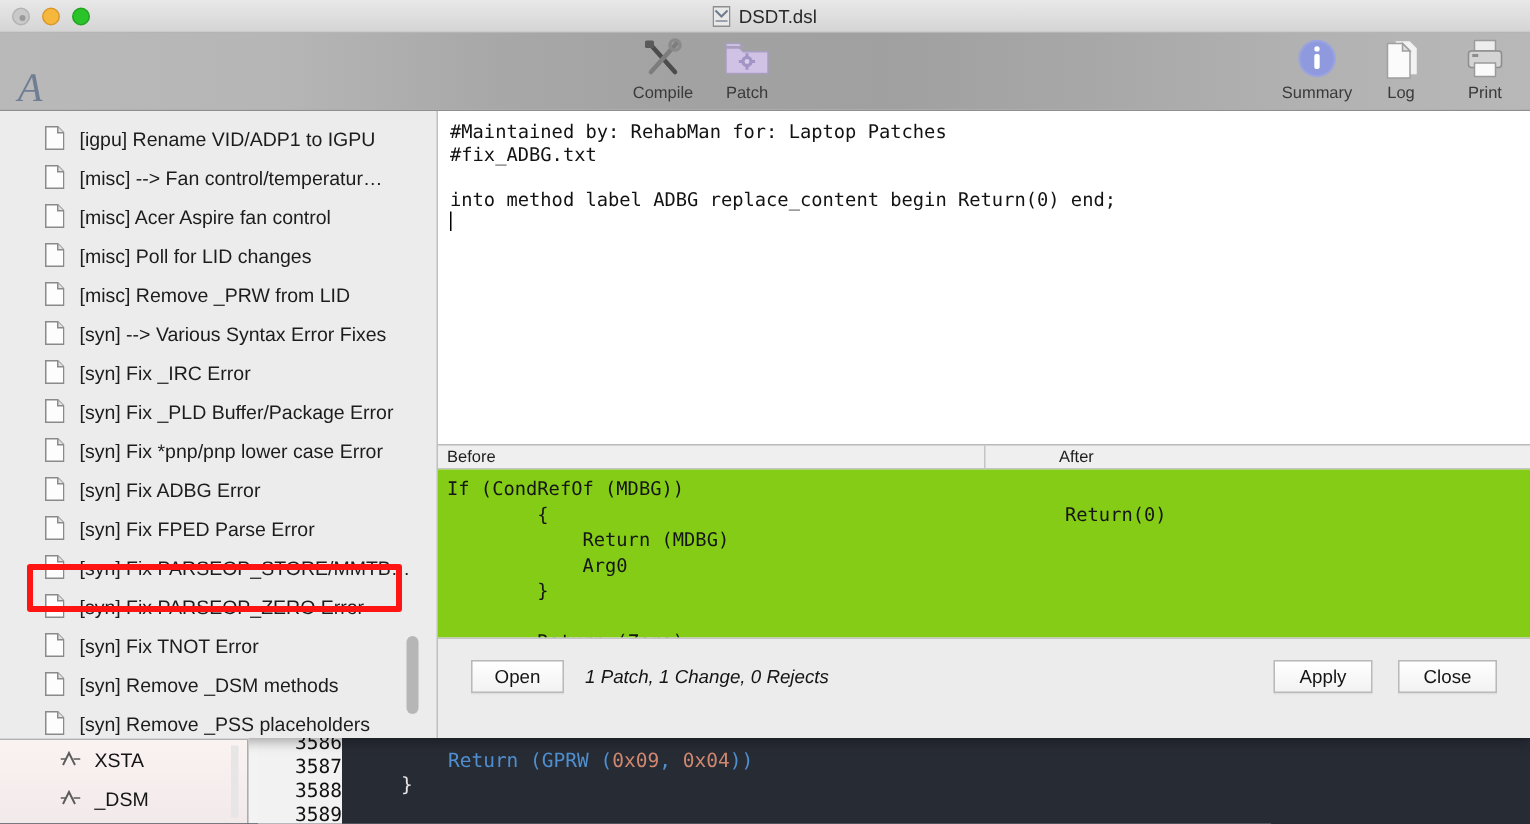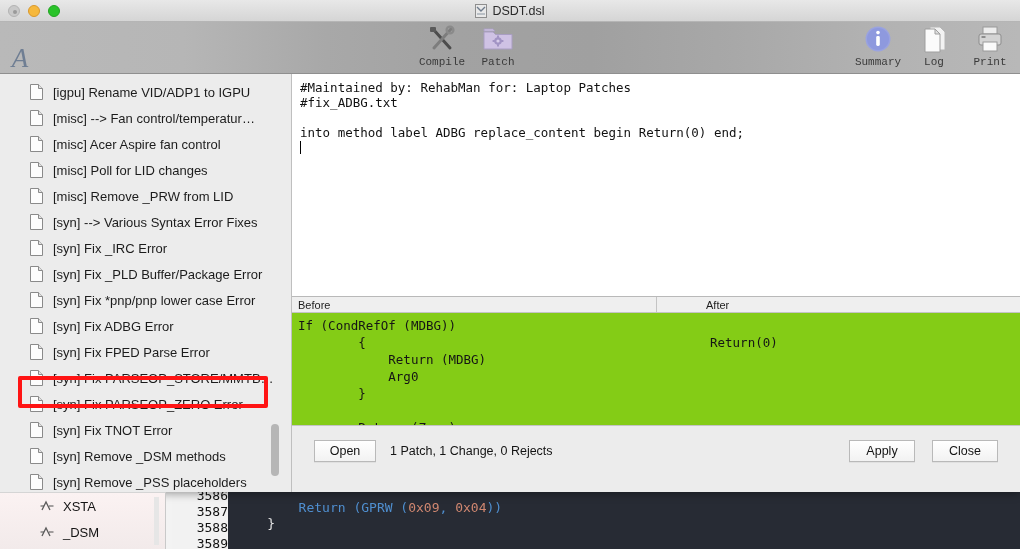--- a/index.html
+++ b/index.html
@@ -80,21 +80,21 @@
   }
   .tb-group { position: absolute; top: 2px; display: flex; gap: 8px; }
   .tb-left { left: 418px; }
   .tb-right { right: 6px; }
   .tb-btn {
     width: 48px; display: flex; flex-direction: column;
     align-items: center; justify-content: flex-start; gap: 2px;
     cursor: default;
   }
   .tb-ico { height: 30px; display: flex; align-items: center; justify-content: center; }
-  .tb-lbl { font-size: 11px; color: #3a3a3a; line-height: 12px; font-family: Liberation Mono, monospace; }
+  .tb-lbl { font-size: 11px; color: #3a3a3a; line-height: 12px; }
 
   
   .fonts-btn {
     position: absolute; left: 3px; top: 22px; width: 34px;
     display: flex; flex-direction: column; align-items: center; gap: 1px;
   }
   .fonts-A {
     font-family: "Liberation Serif", serif; font-style: italic;
     font-size: 27px; color: #6f7e93; line-height: 29px;
   }
@@ -184,21 +184,21 @@
     font-size: 12.5px; color: #141414;
     display: flex; align-items: center; justify-content: center;
     cursor: default;
     box-shadow: 0 1px 0 rgba(0,0,0,.05);
   }
   .btn-open  { left: 22px; width: 62px; }
   .btn-apply { right: 105px; width: 66px; }
   .btn-close { right: 22px; width: 66px; }
   .status-text {
     position: absolute; left: 98px; top: 18px;
-    font-size: 12.5px; color: #141414;
+    font-size: 12.5px; color: #141414; font-style: italic;
   }
 
   
   .symbol-panel {
     position: absolute; left: 0; top: 492px; width: 166px; height: 57px;
     background: linear-gradient(to bottom, #fbf2f2, #f2eaea);
     border-right: 1px solid #c9c9c9; border-top: 1px solid #d5d5d5;
     overflow: hidden;
   }
   .sym-row {

